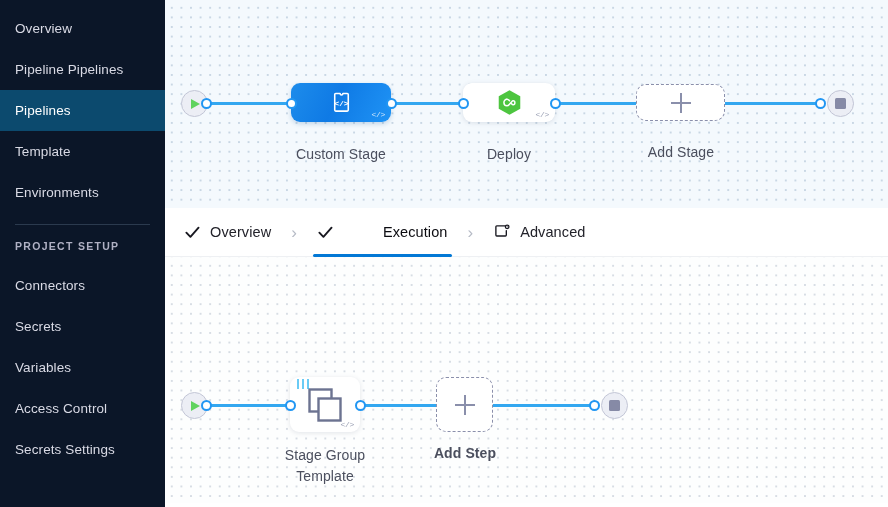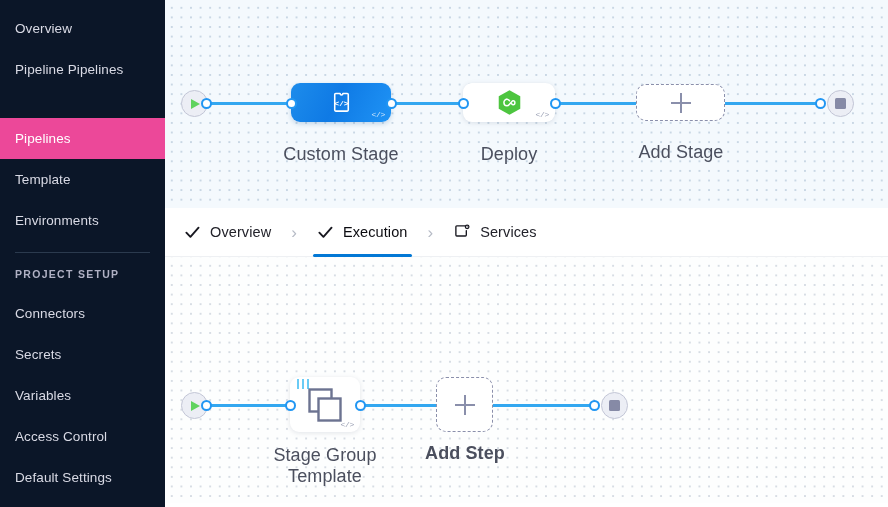--- a/index.html
+++ b/index.html
@@ -31,23 +31,22 @@
     display: flex;
     align-items: center;
     padding-left: 15px;
     color: #d9dae5;
     font-size: 13.5px;
     letter-spacing: 0.1px;
     cursor: pointer;
     white-space: nowrap;
   }
   .nav-item.active {
-    background: #ec4899;
+    background: #0c4a6e;
     color: #ffffff;
-    margin-top: 28px;
   }
   .nav-divider {
     height: 1px;
     background: #2b3a4e;
     margin: 11px 15px 10px 15px;
   }
   .nav-section-title {
     color: #b0b1c4;
     font-size: 10.5px;
     letter-spacing: 1.3px;
@@ -106,21 +105,21 @@
     height: 49px;
     padding: 0 8px;
     cursor: pointer;
     position: relative;
   }
   .tab-label {
     font-size: 14.5px;
     color: #22222a;
     letter-spacing: 0.1px;
   }
-  .tab.active .tab-label { color: #0b0b10; }
+  .tab.active .tab-label { color: #0b0b10; margin-left: 40px; }
   .tab .check {
     margin-right: 9px;
     display: inline-block;
     line-height: 0;
   }
   .tab-underline {
     position: absolute;
     left: 4px; right: 4px; bottom: 0;
     height: 3px;
     background: #0278d5;
@@ -186,21 +185,21 @@
     background: linear-gradient(115deg, #1d8ceb 0%, #0f7ae5 45%, #1f93f5 100%);
     box-shadow: 0 2px 5px rgba(20,90,160,0.22);
   }
   .node-white {
     background: #ffffff;
     box-shadow: 0 1px 5px rgba(60,70,100,0.14);
   }
   .node-label {
     position: absolute;
     text-align: center;
-    font-size: 18px;
+    font-size: 14px;
     color: #4b4f5e;
     letter-spacing: 0.1px;
     line-height: 21px;
   }
   .node-dashed {
     position: absolute;
     border: 1.8px dashed #8a8fab;
     border-radius: 10px;
     background: #ffffff;
     display: flex;
@@ -273,21 +272,21 @@
     <div class="nav-item">
       <span>Secrets</span>
     </div>
     <div class="nav-item">
       <span>Variables</span>
     </div>
     <div class="nav-item">
       <span>Access Control</span>
     </div>
     <div class="nav-item">
-      <span>Default Settings</span>
+      <span>Secrets Settings</span>
     </div>
   </nav>
 
   <section class="content">
 
     <div class="canvas canvas-top">
       <div class="graph">
 
         <div class="edge" style="left:40px; top:102px; width:100px;"></div>
         <div class="edge" style="left:226px; top:102px; width:77px;"></div>
@@ -360,21 +359,21 @@
       <div class="tab-sep">›</div>
 
       <div class="tab">
         <span class="adv-icon">
           <svg width="18" height="18" viewBox="0 0 20 20">
             <path d="M13.2 3.2 H4.2 c-.6 0-1 .45-1 1 v9.2 c0 .55.4 1 1 1 h9.6 c.6 0 1-.45 1-1 V8.4" fill="none" stroke="#181820" stroke-width="1.5" stroke-linecap="round" stroke-linejoin="round"></path>
             <circle cx="15.7" cy="4.3" r="2.0" fill="none" stroke="#181820" stroke-width="1.4"></circle>
             <circle cx="15.7" cy="4.3" r="0.65" fill="#181820"></circle>
           </svg>
         </span>
-        <span class="tab-label">Services</span>
+        <span class="tab-label">Advanced</span>
       </div>
     </div>
 
     <div class="canvas canvas-bottom">
       <div class="graph">
 
         <div class="edge" style="left:40px; top:147px; width:90px;"></div>
         <div class="edge" style="left:190px; top:147px; width:108px;"></div>
         <div class="edge" style="left:328px; top:147px; width:100px;"></div>
 

